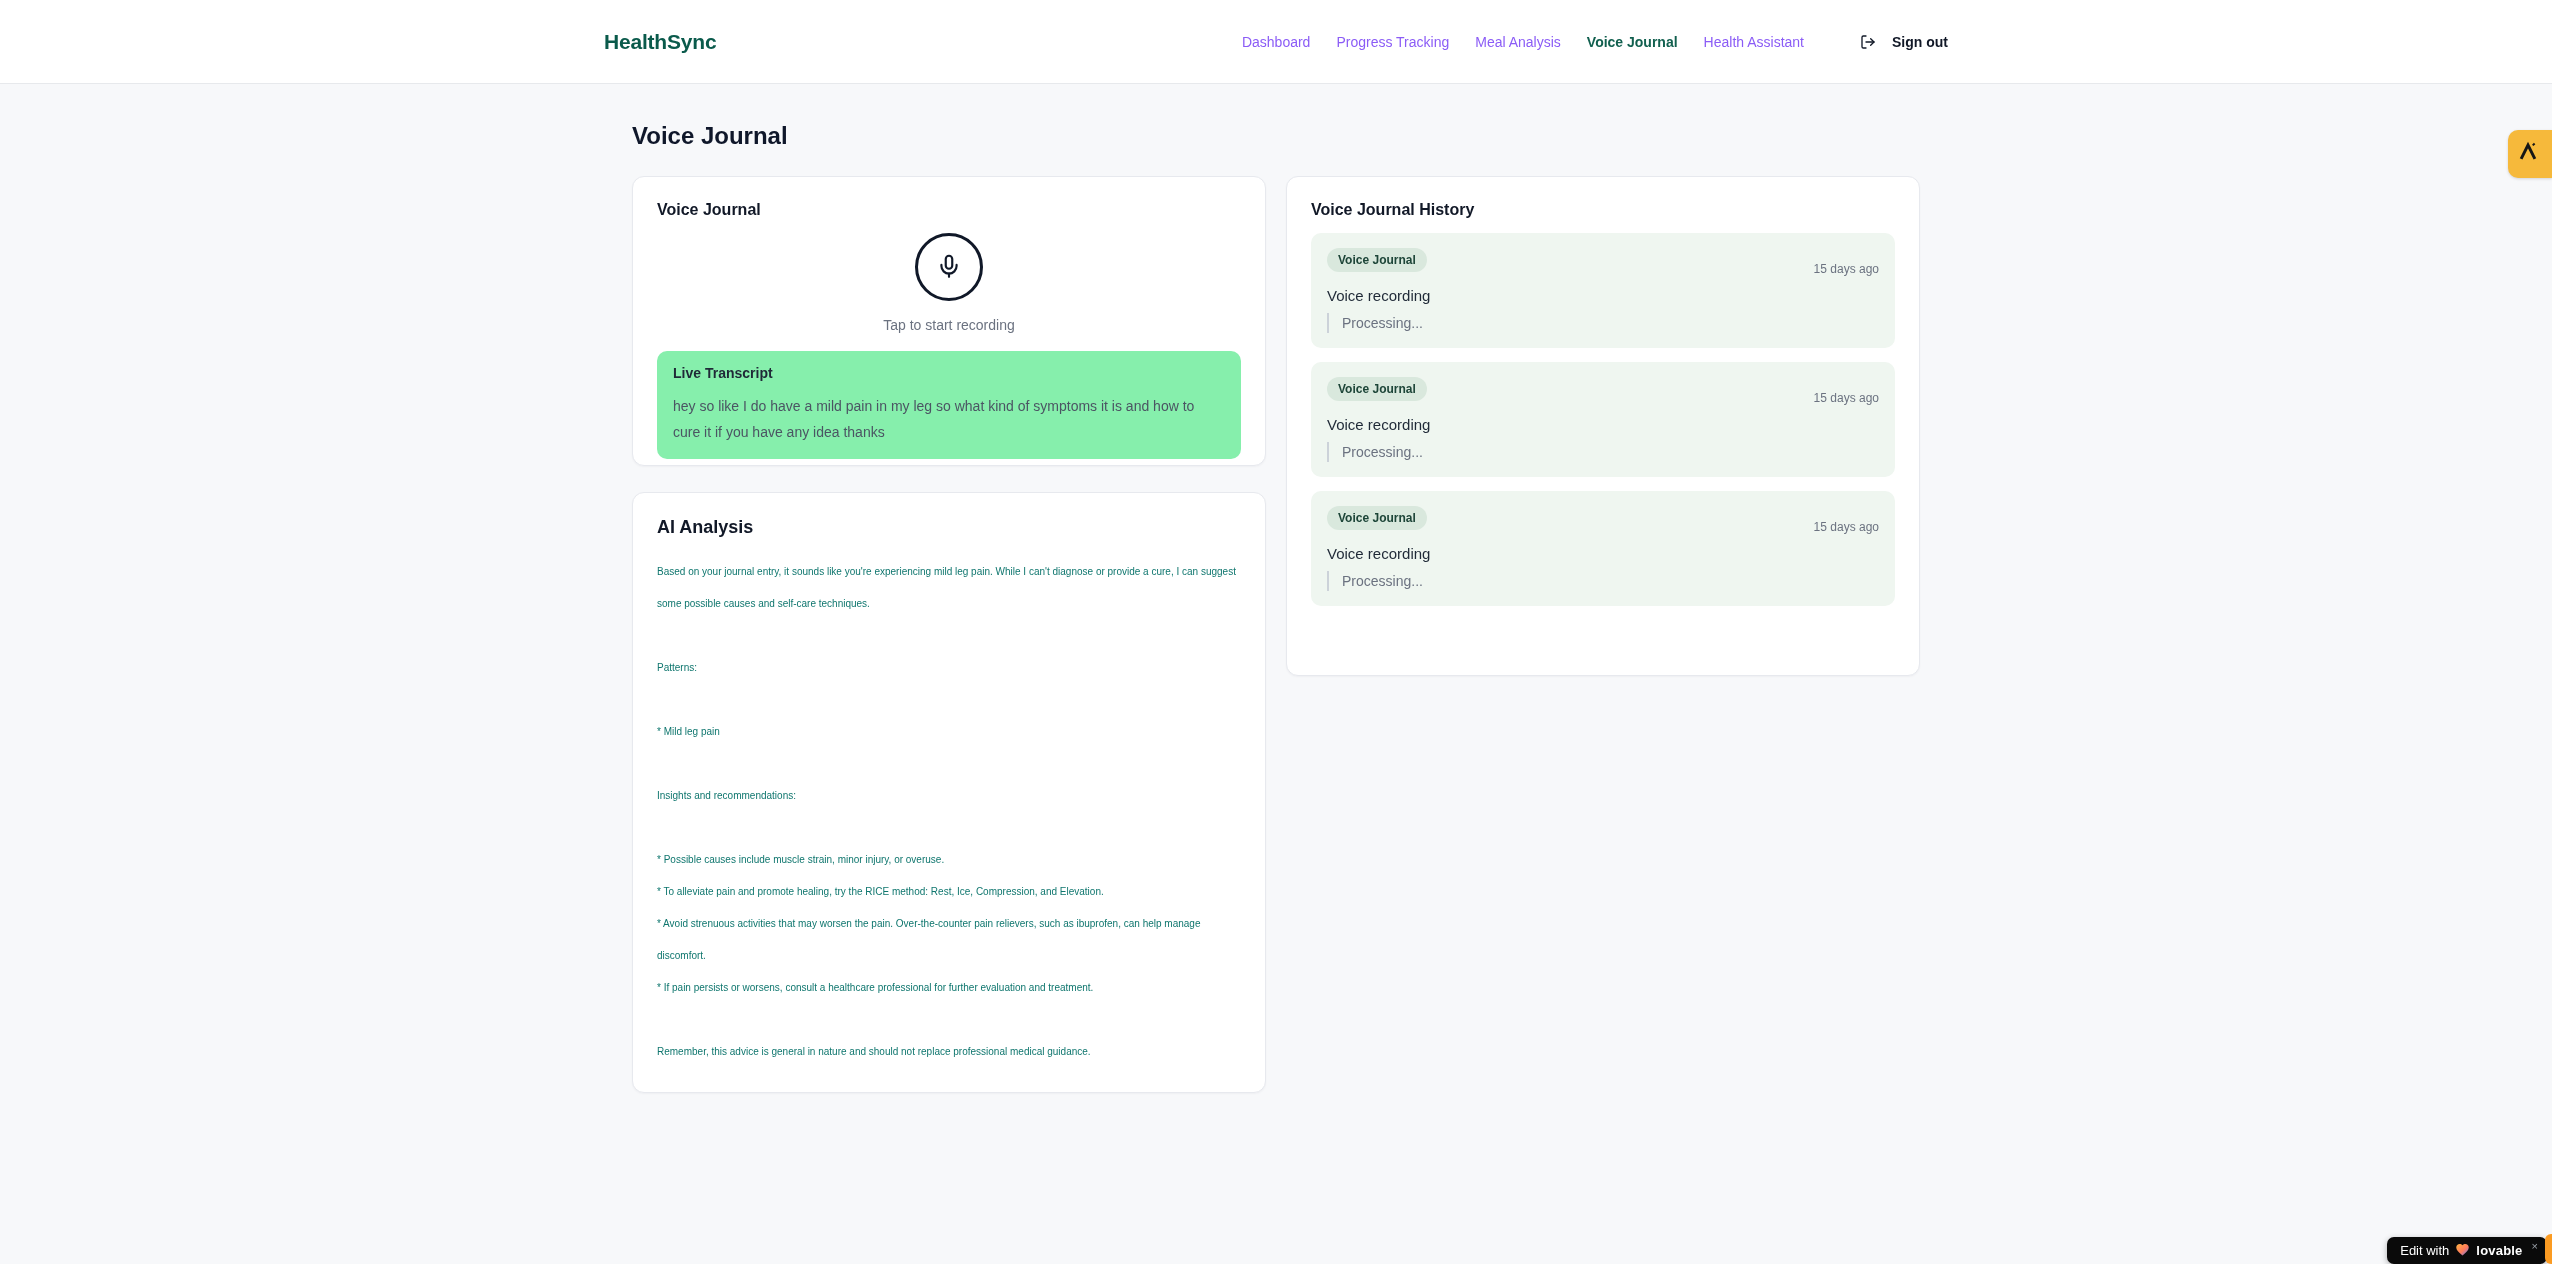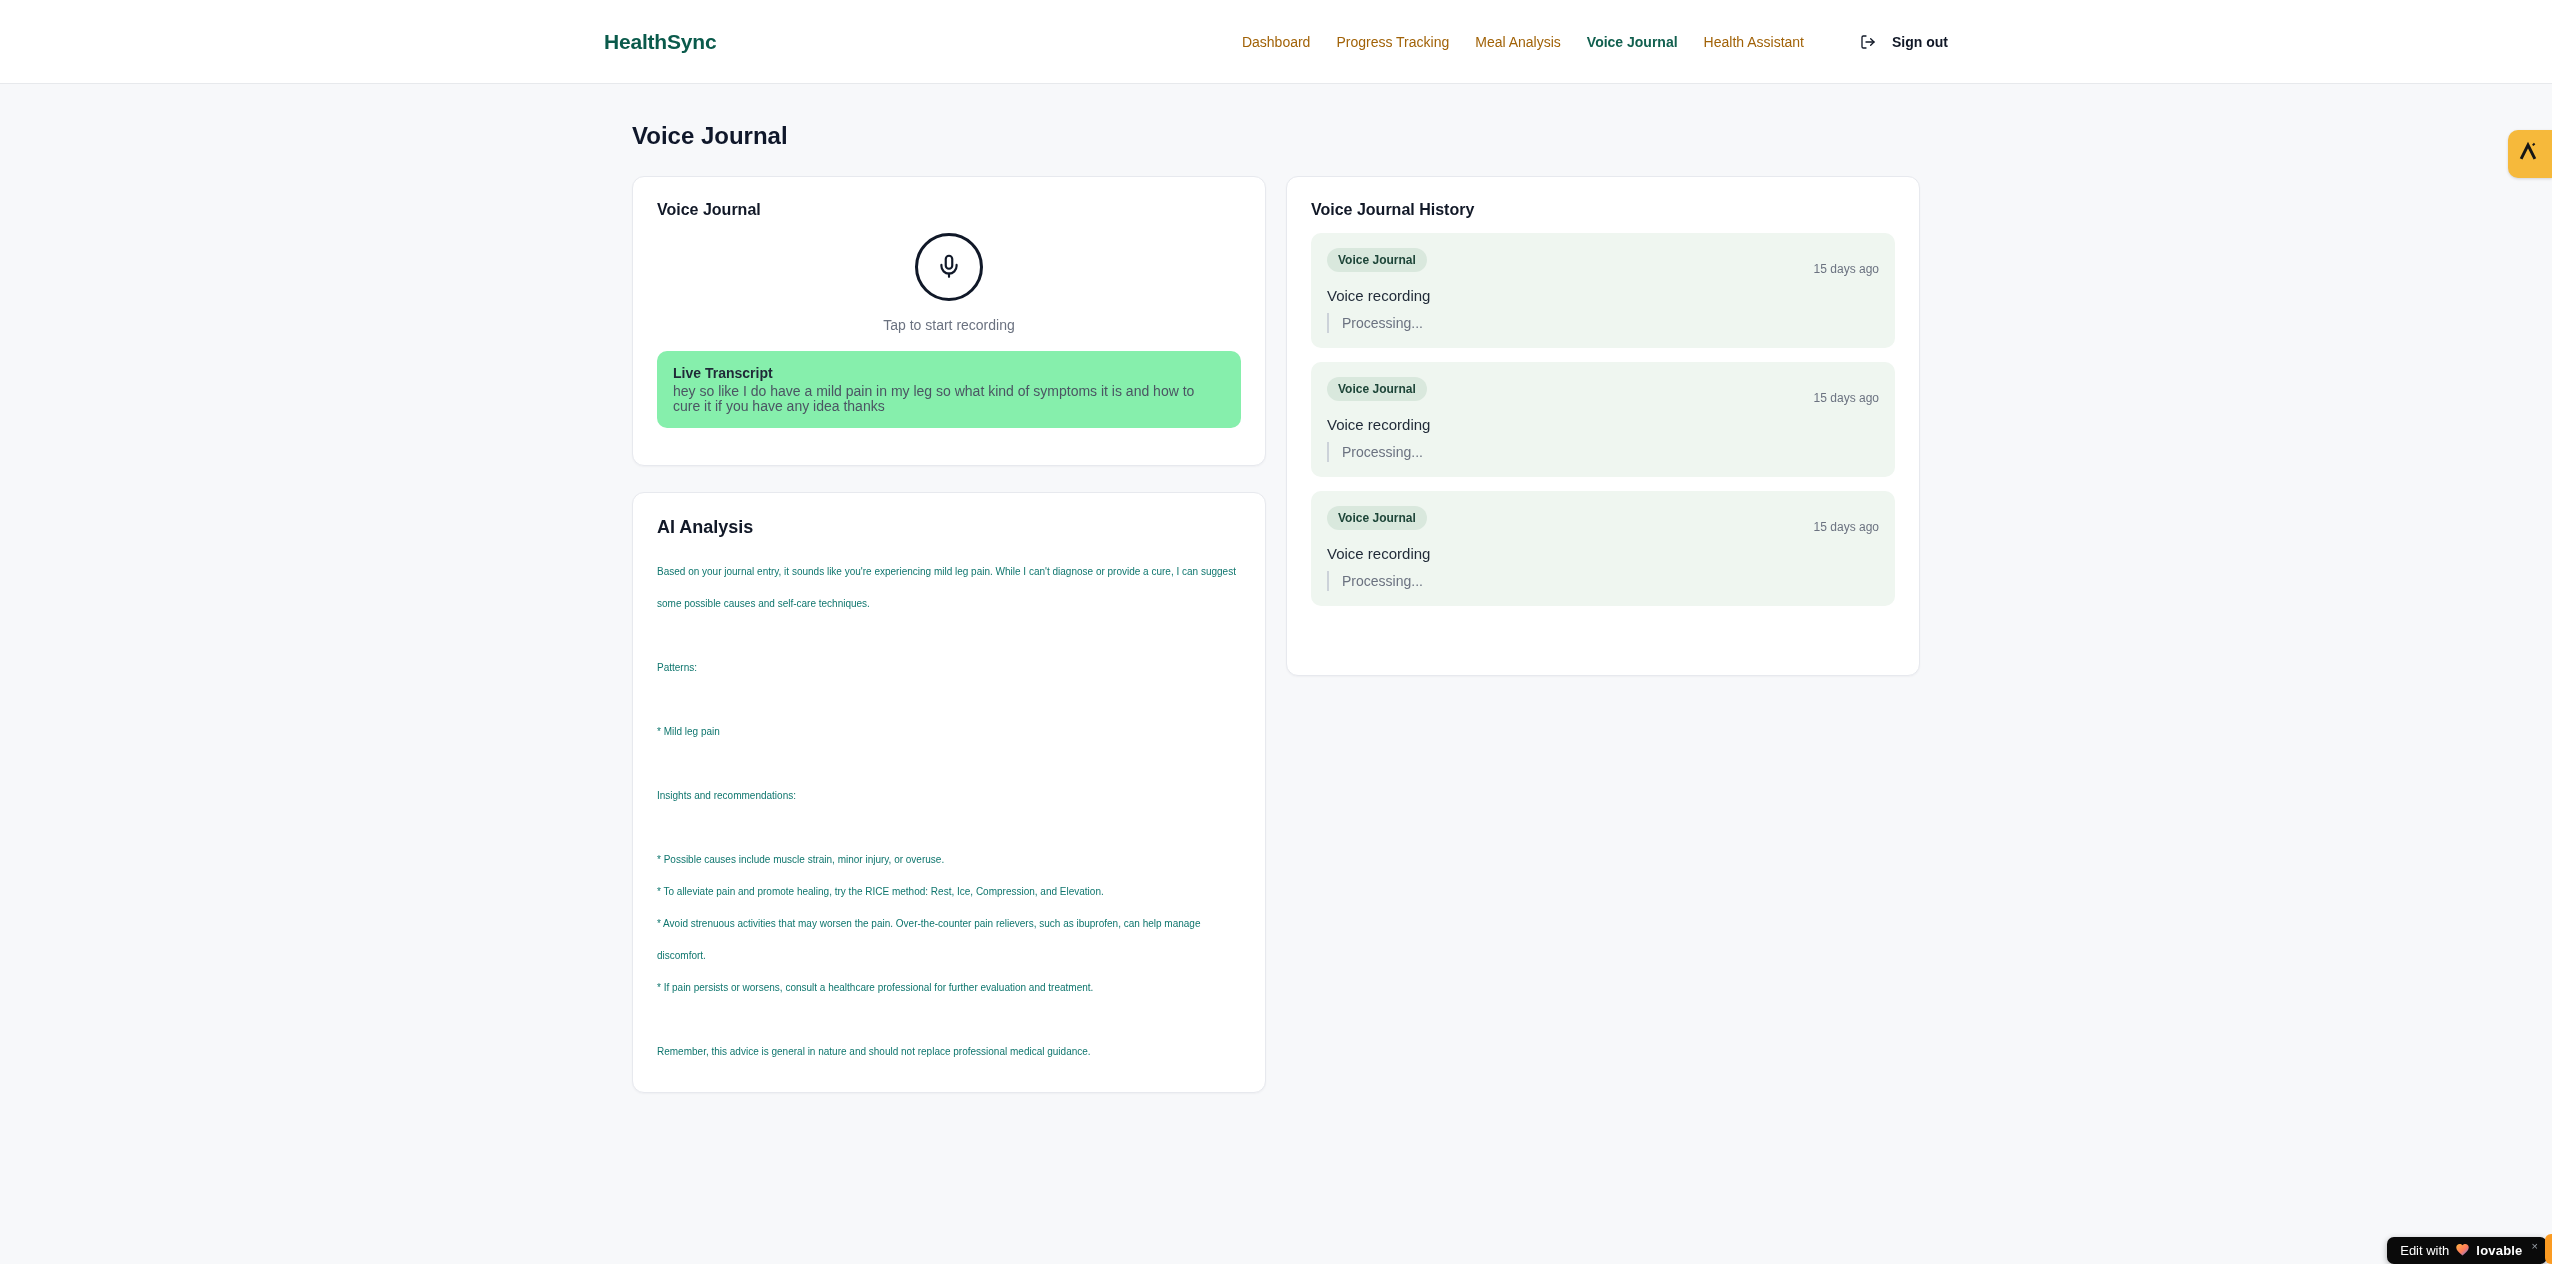--- a/index.html
+++ b/index.html
@@ -20,21 +20,21 @@
   .header-inner {
     width: 1344px; height: 100%; margin: 0 auto;
     display: flex; align-items: center; justify-content: space-between;
   }
   .logo {
     font-size: 21px; font-weight: 700; color: #0a5a4b; letter-spacing: -0.2px;
     cursor: pointer;
   }
   .nav { display: flex; align-items: center; gap: 26px; }
   .nav a {
-    font-size: 14px; color: #a16207; text-decoration: none; cursor: pointer;
+    font-size: 14px; color: #8b5cf6; text-decoration: none; cursor: pointer;
   }
   .nav a.active { color: #12604f; font-weight: 600; }
   .signout {
     display: flex; align-items: center; gap: 16px; margin-left: 30px;
     cursor: pointer; background: none; border: none;
     font-family: inherit; font-size: 14px; font-weight: 600; color: #111827;
   }
   .signout svg { display: block; }
 
   
@@ -62,21 +62,21 @@
     background: #ffffff; border: 3.5px solid #101828;
     display: flex; align-items: center; justify-content: center;
     cursor: pointer;
   }
   .tap-hint { margin-top: 16px; font-size: 14px; color: #6b7280; }
   .transcript {
     margin-top: 18px; background: #86efac; border-radius: 10px; padding: 14px 16px;
   }
   .transcript-title { font-size: 14px; font-weight: 700; color: #1f2937; }
   .transcript-text {
-    margin-top: 3px; font-size: 14px; line-height: 15px; color: #4b5563;
+    margin-top: 12px; font-size: 14px; line-height: 26px; color: #4b5563;
   }
 
   
   .analysis-title { font-size: 18px; font-weight: 600; margin-bottom: 18px; }
   .analysis-body {
     font-size: 10px; line-height: 32px; color: #0f766e;
     white-space: pre-line;
   }
 
   

